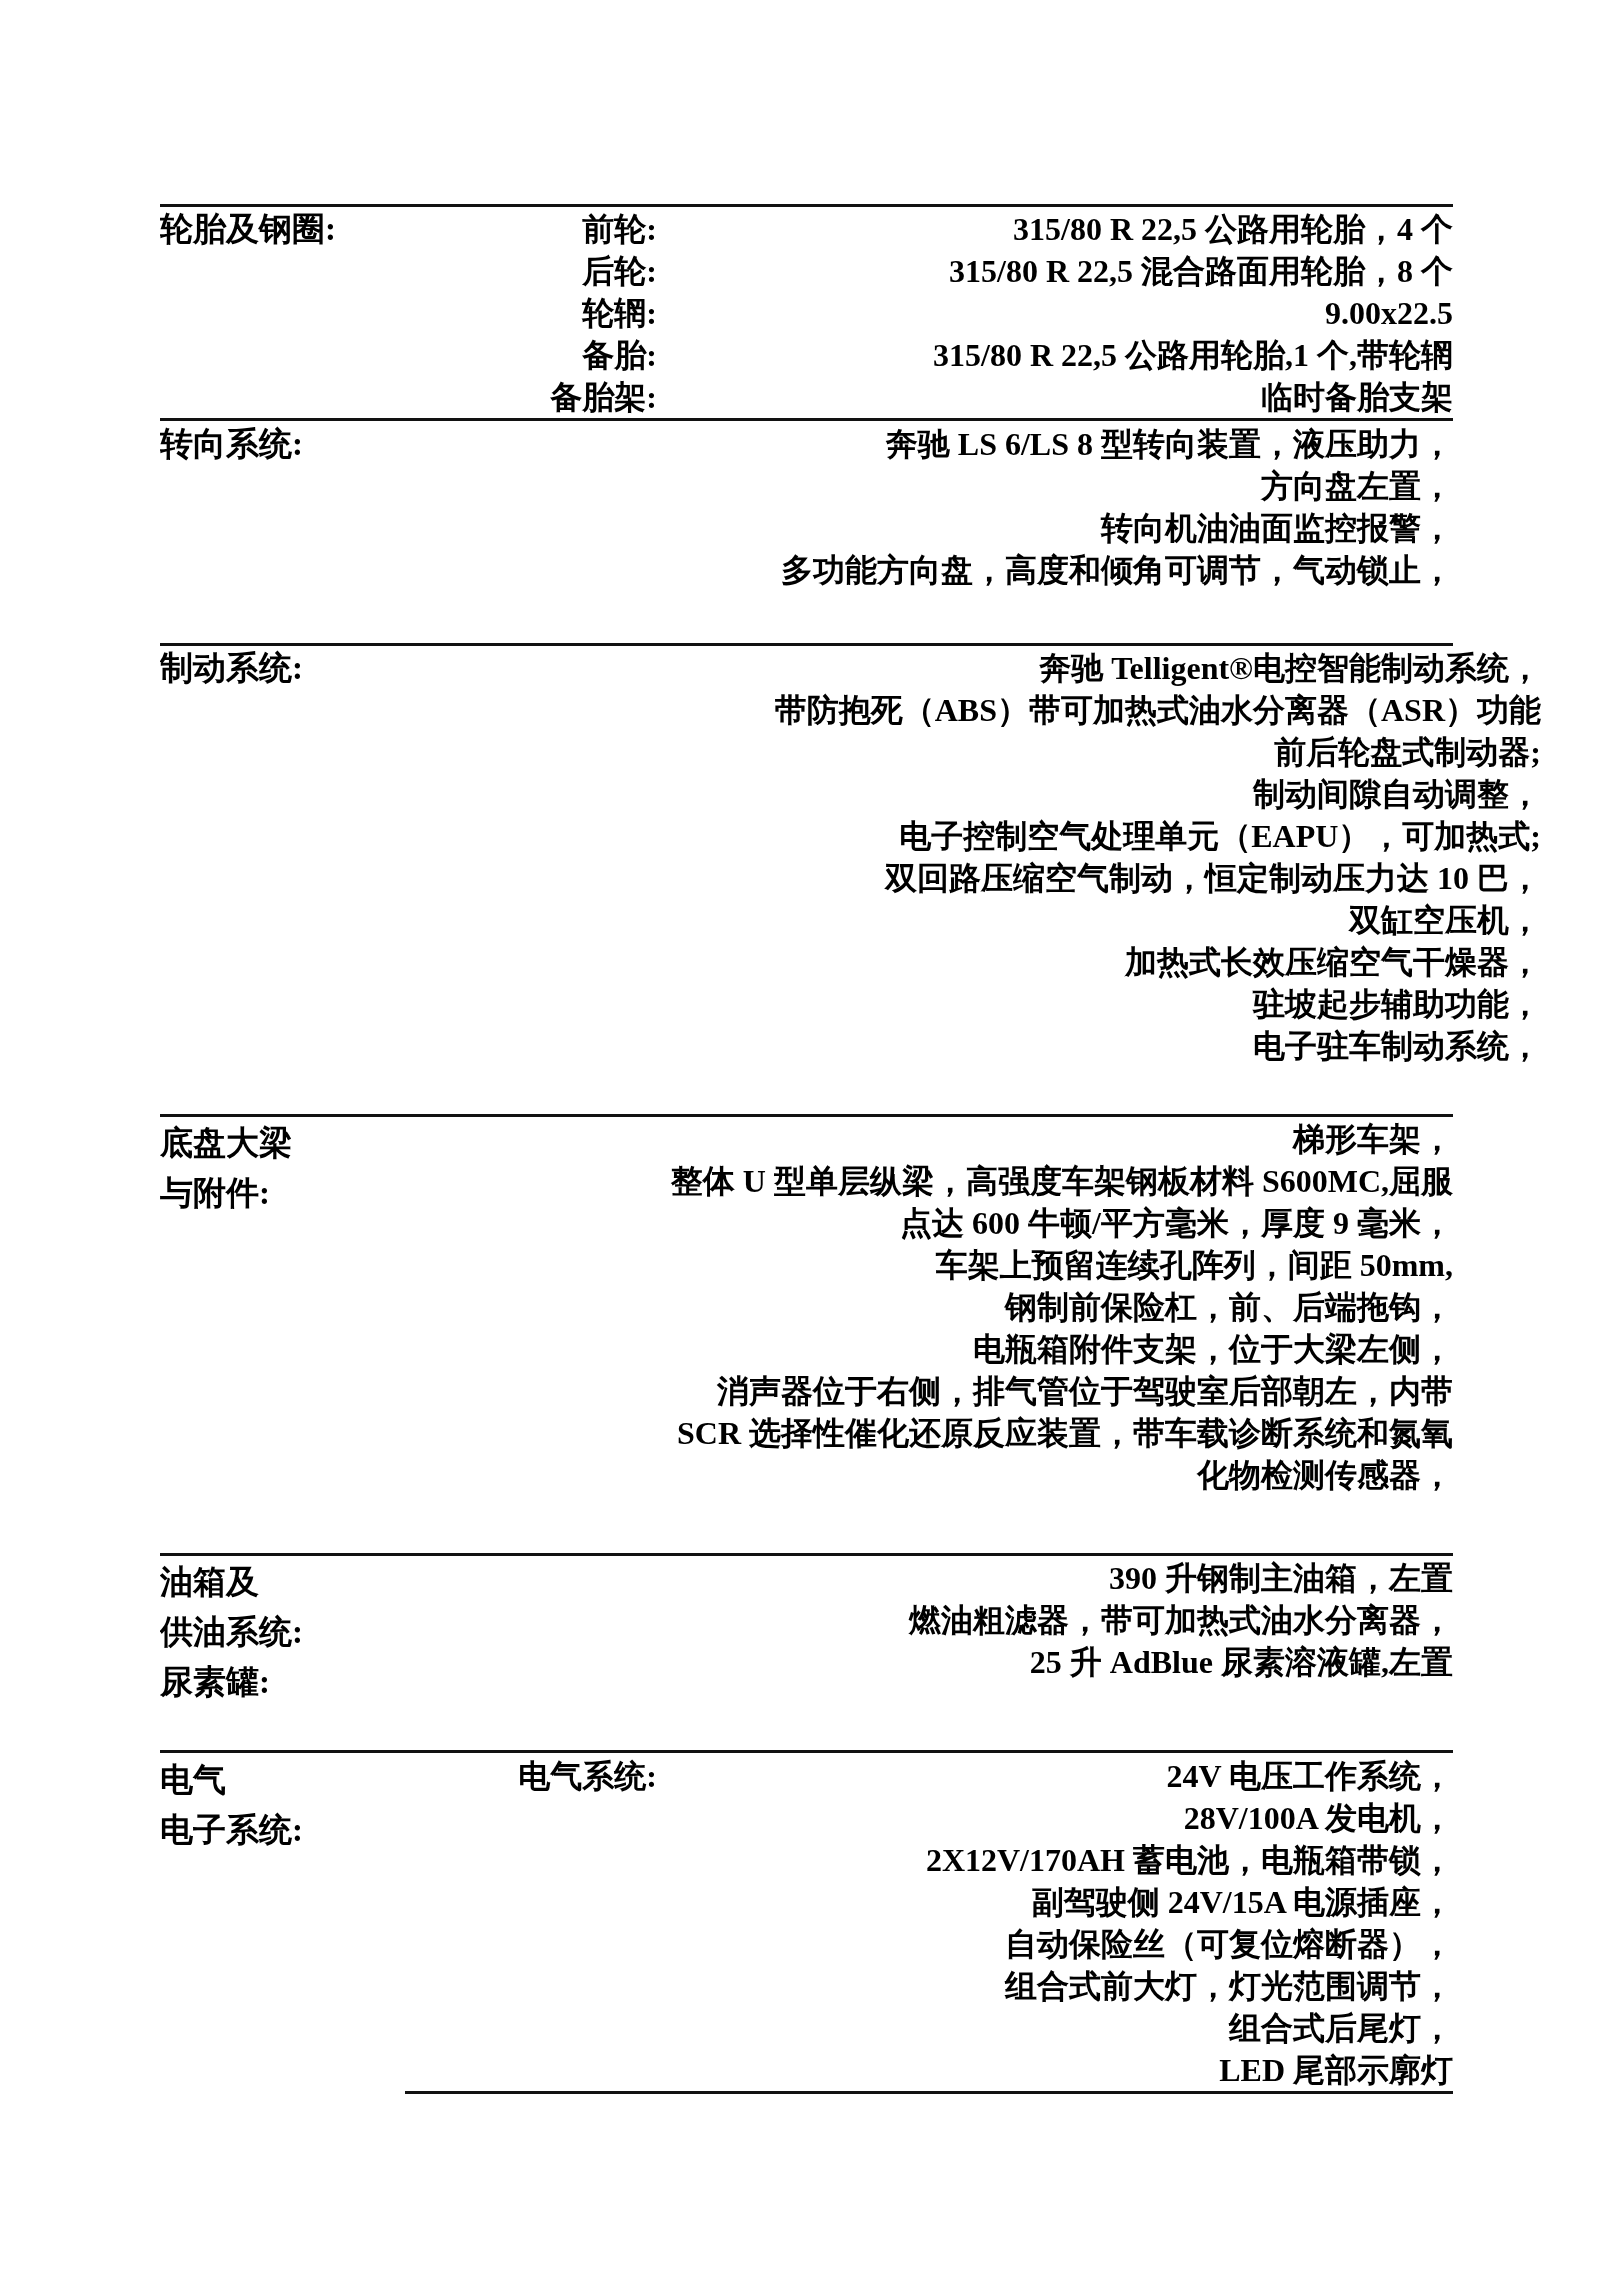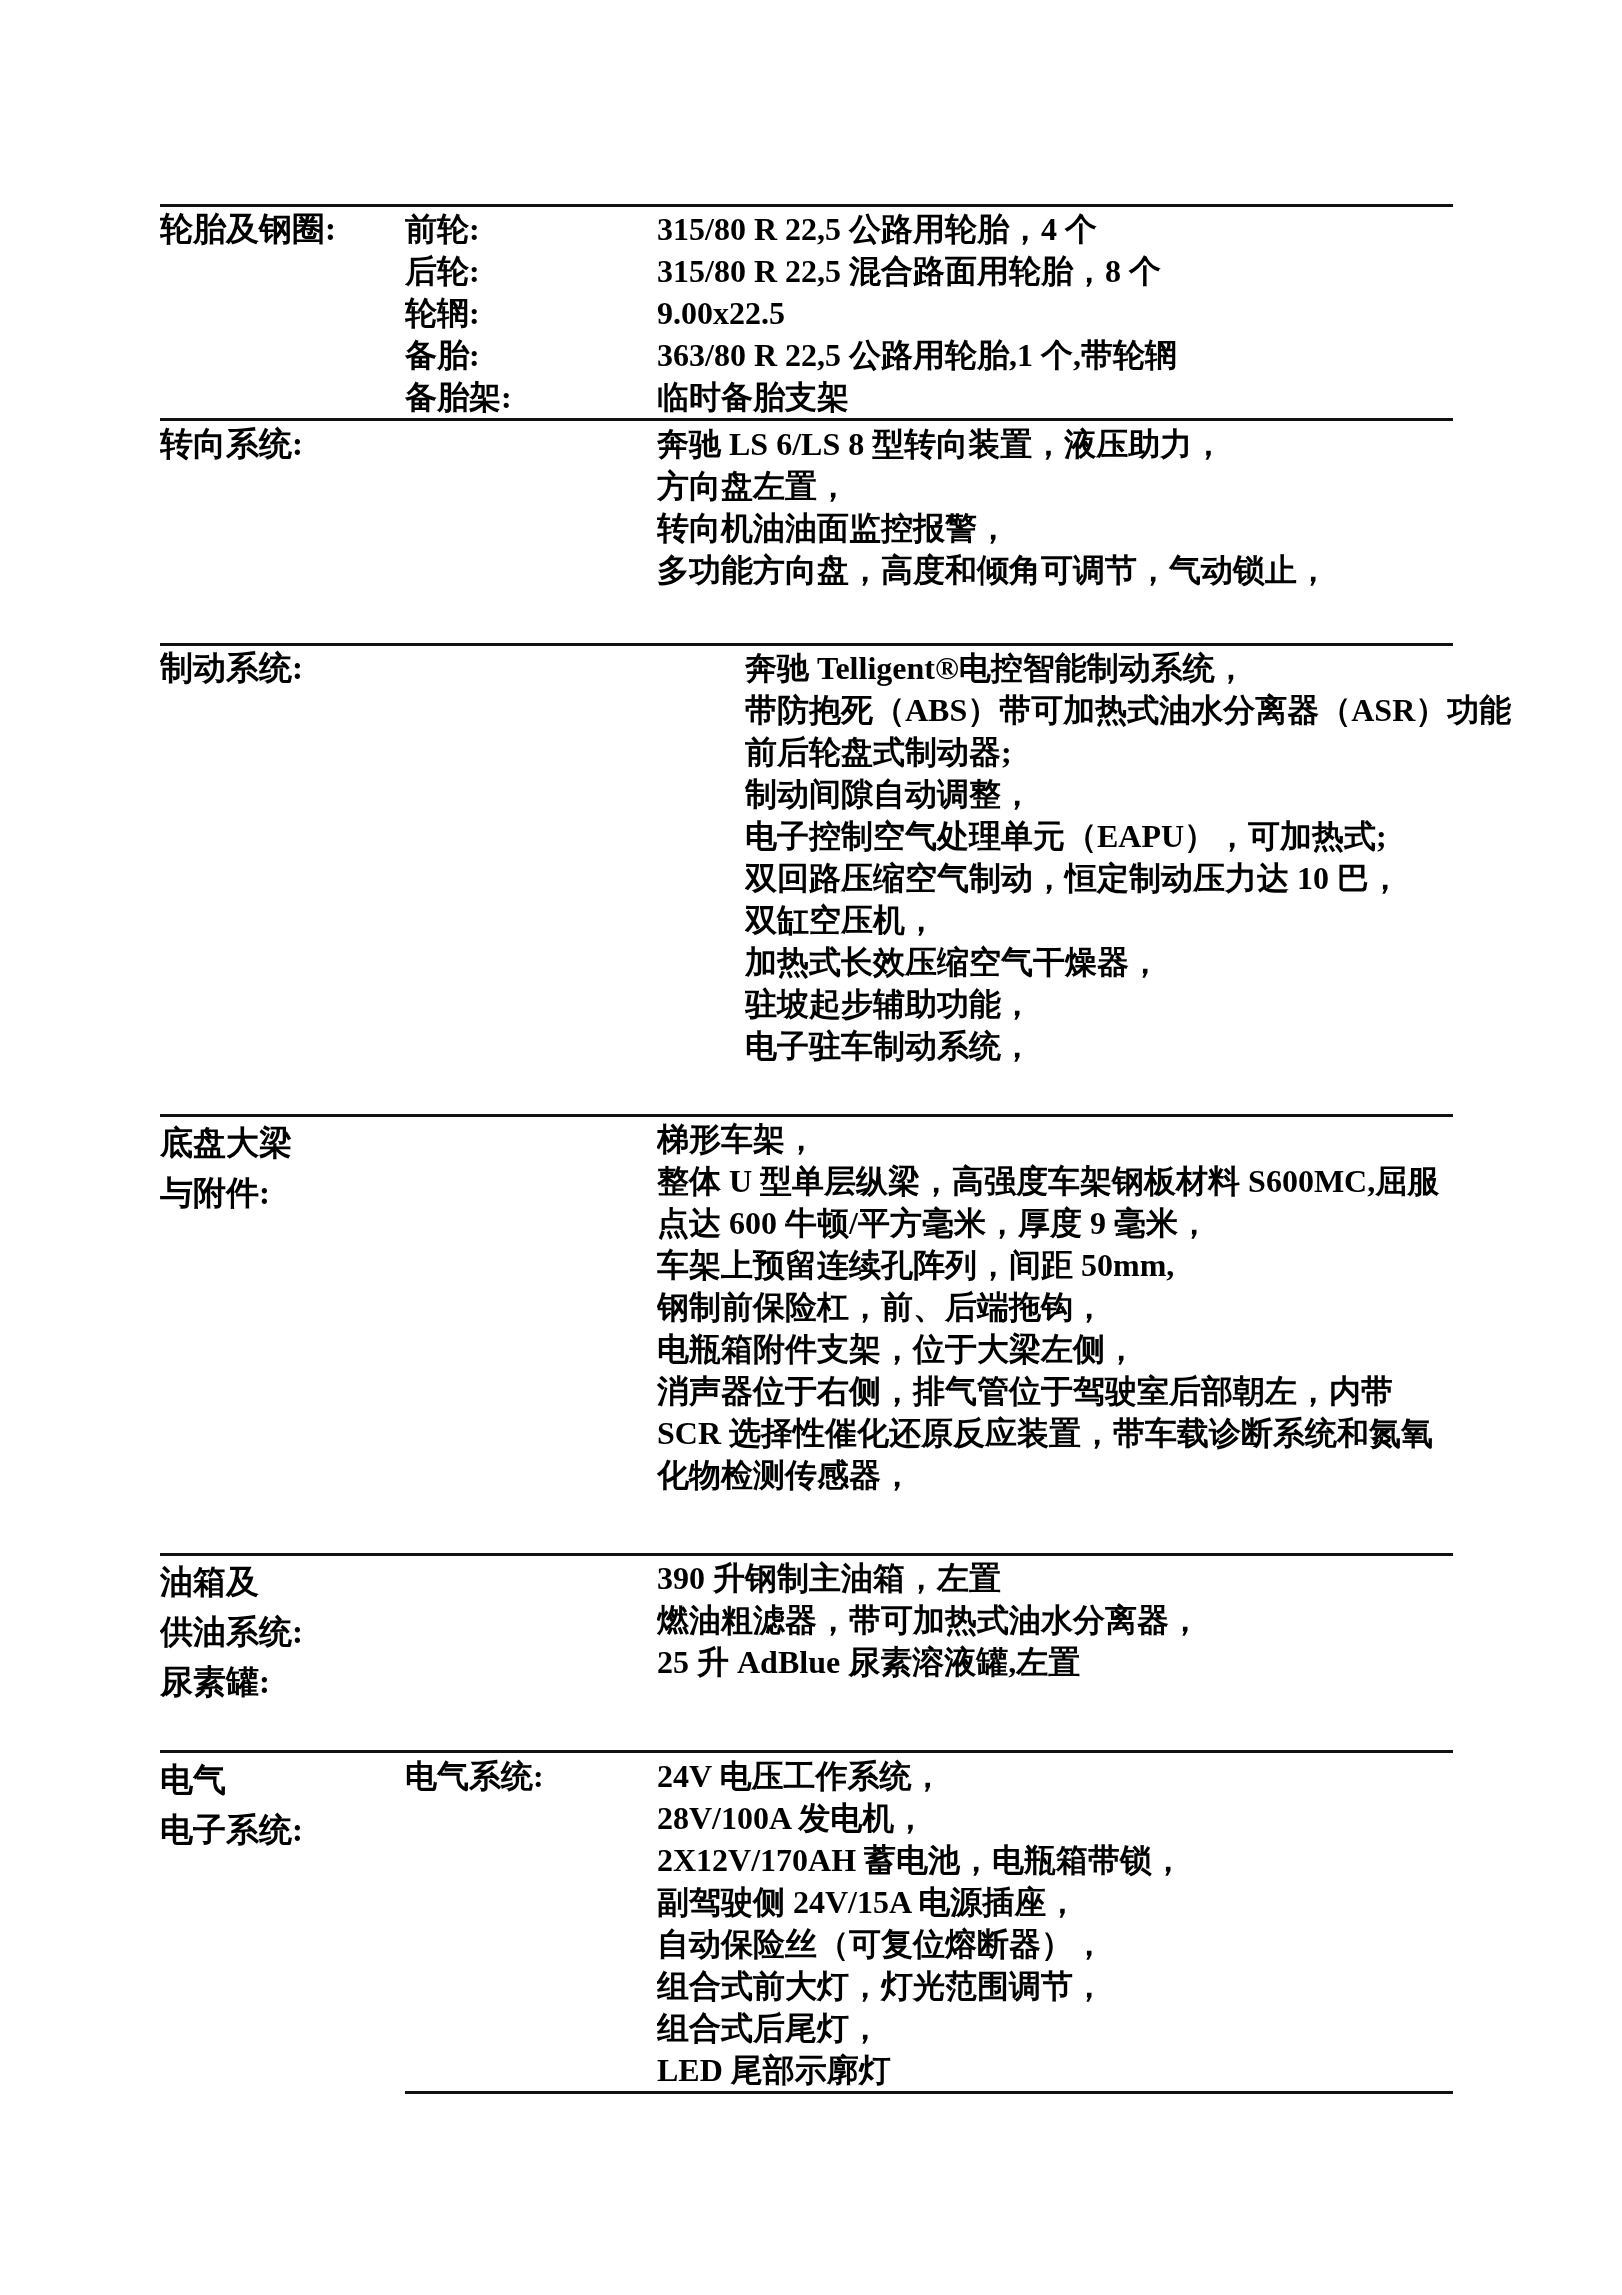--- a/index.html
+++ b/index.html
@@ -27,20 +27,21 @@
     grid-template-columns: 245px 252px 796px;
     border-top: 3.3px solid #121212;
     padding-top: 1.3px;
     box-sizing: border-box;
   }
   .c1, .c2, .c3 { overflow: hidden; }
   .ln {
     font-size: 32px;
     line-height: 42px;
     white-space: pre;
+    text-align: right;
   }
   .lab {
     font-size: 33px;
     line-height: 42px;
     white-space: pre;
   }
   .lab2 .lab { line-height: 50px; }
   .pad-b60 { padding-bottom: 52px; }
   .pad-b72 { padding-bottom: 47px; gap: 44px; }
   .pad-b62 { padding-bottom: 57px; }
@@ -64,21 +65,21 @@
       <div class="ln">前轮:</div>
       <div class="ln">后轮:</div>
       <div class="ln">轮辋:</div>
       <div class="ln">备胎:</div>
       <div class="ln">备胎架:</div>
     </div>
     <div class="c3">
       <div class="ln">315/80 R 22,5 公路用轮胎，4 个</div>
       <div class="ln">315/80 R 22,5 混合路面用轮胎，8 个</div>
       <div class="ln">9.00x22.5</div>
-      <div class="ln">363/80 R 22,5 公路用轮胎,1 个,带轮辋</div>
+      <div class="ln">315/80 R 22,5 公路用轮胎,1 个,带轮辋</div>
       <div class="ln">临时备胎支架</div>
     </div>
   </section>
 
   <section class="sec pad-b60">
     <div class="c1">
       <div class="lab">转向系统:</div>
     </div>
     <div class="c2"></div>
     <div class="c3">

